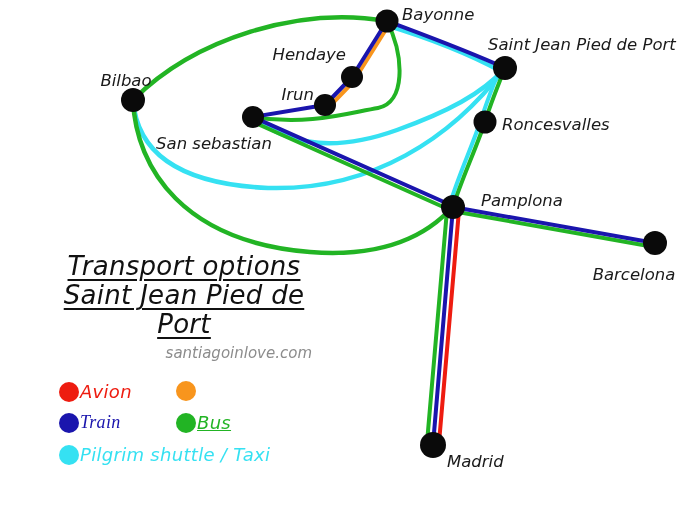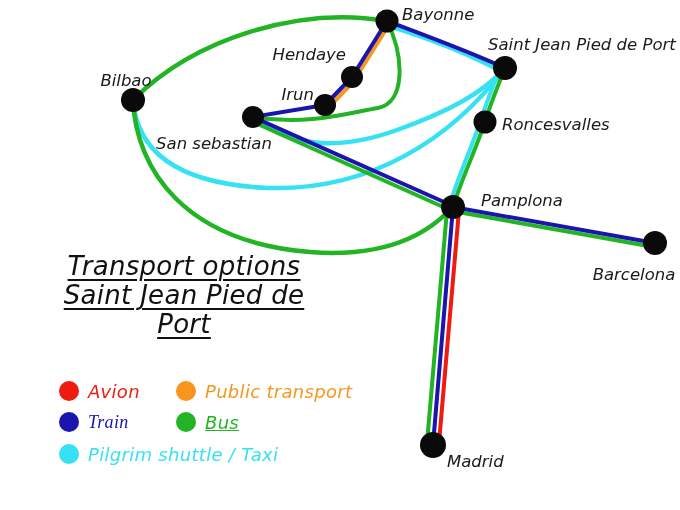--- a/index.html
+++ b/index.html
@@ -13,21 +13,21 @@
     text-align:center;color:#111;font-style:italic;
   }
   .title-line{
     font-size:26px;line-height:29px;font-weight:500;letter-spacing:.3px;
     text-decoration:underline;text-underline-offset:4px;text-decoration-thickness:2px;
   }
   #website-line{
     font-size:15px;line-height:18px;color:#8c8c8c;text-align:right;
     padding-right:18px;margin-top:5px;font-style:italic;
   }
-  .legend-item{position:absolute;display:flex;align-items:flex-start;gap:9px;}
+  .legend-item{position:absolute;display:flex;align-items:center;gap:1px;}
   .legend-dot{width:20px;height:20px;border-radius:50%;flex:0 0 auto;}
   .legend-label{font-size:18px;font-style:italic;white-space:nowrap;letter-spacing:.3px;}
 </style>
 </head>
 <body>
 
 <div id="stage">
   <svg id="map-svg" width="680" height="510" viewBox="0 0 680 510">
       <path d="M133 100 C137 152 178 184 268 188 C372 191 452 138 505 68" class="route" stroke="#35e1f2" stroke-width="4.5"></path>
       <path d="M253 117 C295 151 347 148 397 130 C447 112 482 94 505 68" class="route" stroke="#35e1f2" stroke-width="4.5"></path>
@@ -70,30 +70,30 @@
       <text x="481" y="206" text-anchor="start" class="city-label">Pamplona</text>
       <circle cx="655" cy="243" r="12" fill="#0a0a0a"></circle>
       <text x="634" y="280" text-anchor="middle" class="city-label">Barcelona</text>
       <circle cx="433" cy="445" r="13" fill="#0a0a0a"></circle>
       <text x="447" y="467" text-anchor="start" class="city-label">Madrid</text>
     </svg>
 
   <div id="title-block">
     <div class="title-line">Transport options</div>
     <div class="title-line">Saint Jean Pied de Port</div>
+    <div id="website-line">santiagoinlove.com</div>
   </div>
 
   <div id="legend">
       <div class="legend-item" style="left: 59px; top: 381px;">
         <span class="legend-dot" style="background: rgb(238, 28, 16);"></span>
         <span class="legend-label" style="color: rgb(238, 28, 16);">Avion</span>
       </div>
       <div class="legend-item" style="left: 176px; top: 381px;">
         <span class="legend-dot" style="background: rgb(248, 149, 29);"></span>
-        <span class="legend-label" style="color: rgb(248, 149, 29);">Public transport</span>
       </div>
       <div class="legend-item" style="left: 59px; top: 412px; font-family: Liberation Serif, serif;">
         <span class="legend-dot" style="background: rgb(26, 21, 173);"></span>
         <span class="legend-label" style="color: rgb(26, 21, 173);">Train</span>
       </div>
       <div class="legend-item" style="left: 176px; top: 412px;">
         <span class="legend-dot" style="background: rgb(34, 180, 36);"></span>
         <span class="legend-label" style="color: rgb(34, 180, 36); text-decoration: underline;">Bus</span>
       </div>
       <div class="legend-item" style="left: 59px; top: 444px;">

